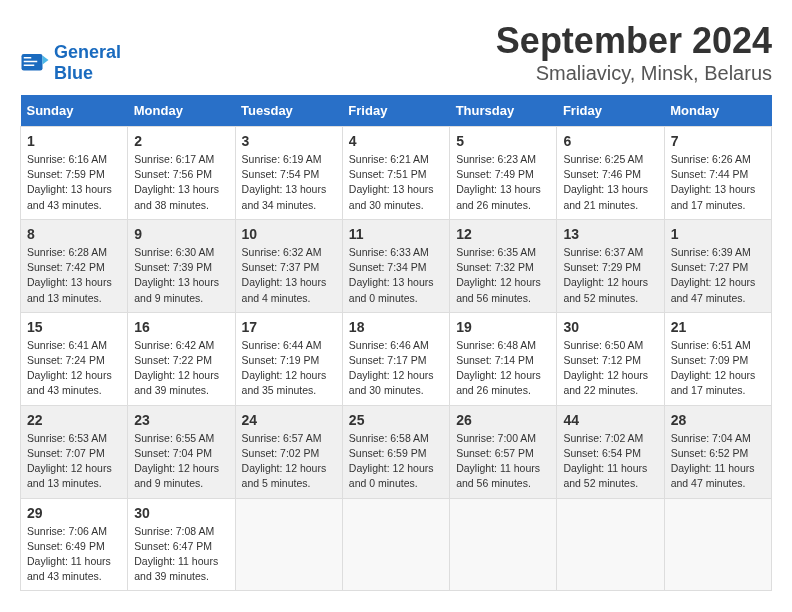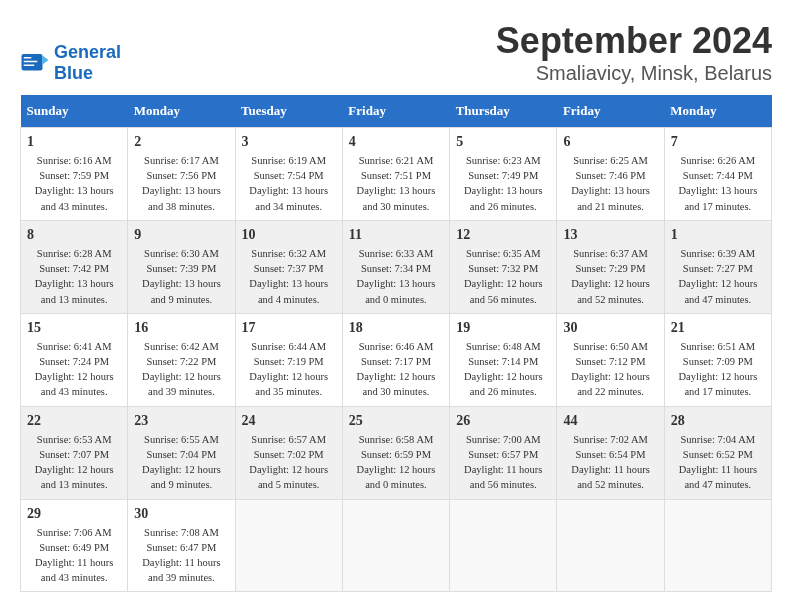--- a/index.html
+++ b/index.html
@@ -44,21 +44,20 @@
       color: #333;
     }
     .location-title {
       font-size: 20px;
       color: #555;
     }
     table {
       width: 100%;
       border-collapse: collapse;
       font-size: 11px;
-      font-family: Liberation Serif, serif;
     }
     thead tr {
       background-color: #2970c8;
       color: #fff;
     }
     thead th {
       padding: 8px 6px;
       text-align: left;
       font-size: 13px;
       font-weight: bold;
@@ -83,21 +82,20 @@
       font-size: 14px;
       font-weight: bold;
       color: #333;
       display: block;
       margin-bottom: 3px;
     }
     .day-info {
       font-size: 10.5px;
       color: #333;
       line-height: 1.45;
-      text-align: center;
     }
     .empty-cell {
       background: #f8f8f8;
     }
   </style>
 </head>
 <body>
 
 <div class="header-section">
   <div class="logo">

